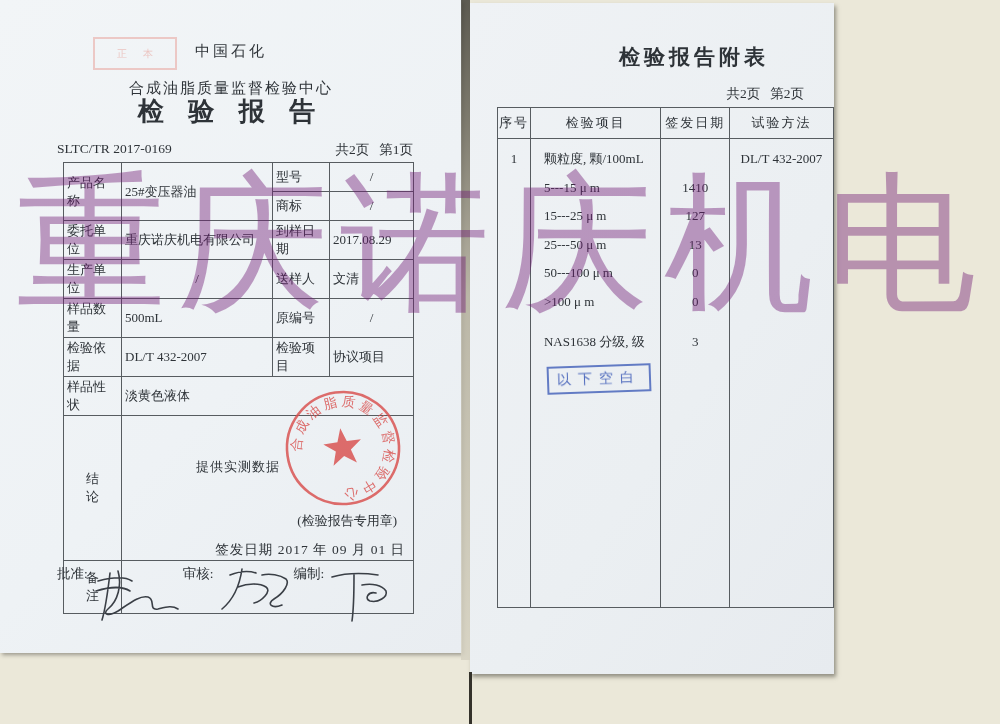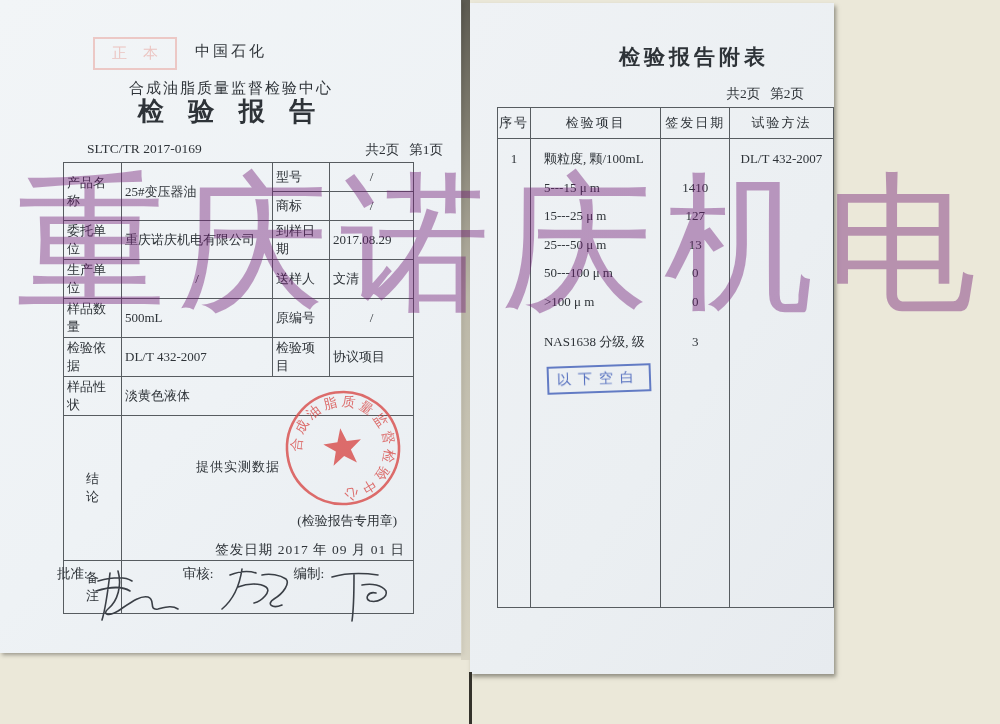--- a/index.html
+++ b/index.html
@@ -26,26 +26,26 @@
     opacity:.85;
   }
   .edge-line{
     position:absolute;left:469px;top:672px;width:3px;height:52px;background:#34322b;
   }
   
   .hdr{position:absolute;left:0;width:462px;text-align:center;}
   .org{top:42px;font-size:15px;letter-spacing:3px;}
   .org2{top:79px;font-size:15px;letter-spacing:2px;}
   .rtitle{top:94px;font-size:26px;font-weight:bold;letter-spacing:9px;}
-  .report-line{position:absolute;left:57px;top:141px;width:356px;display:flex;justify-content:space-between;font-size:13.5px;margin-left:30px;}
+  .report-line{position:absolute;left:57px;top:141px;width:356px;display:flex;justify-content:space-between;font-size:13.5px;}
   .pages{white-space:pre;}
   .copy-stamp{
     position:absolute;left:93px;top:37px;width:80px;height:29px;
     border:2px solid rgba(228,130,118,.38);color:rgba(228,130,118,.42);
-    font-size:15px;letter-spacing:16px;text-indent:16px;
+    font-size:10px;letter-spacing:16px;text-indent:16px;
     display:flex;align-items:center;justify-content:center;filter:blur(.4px);
   }
   table.main{
     position:absolute;left:63px;top:162px;border-collapse:collapse;table-layout:fixed;
     font-size:13px;
   }
   table.main td{border:1px solid #575c60;padding:1px 3px;overflow:hidden;}
   td.lab{padding-left:4px;margin-top:46px;}
   td.ctr{text-align:center;}
   td.vlab{text-align:center;}

